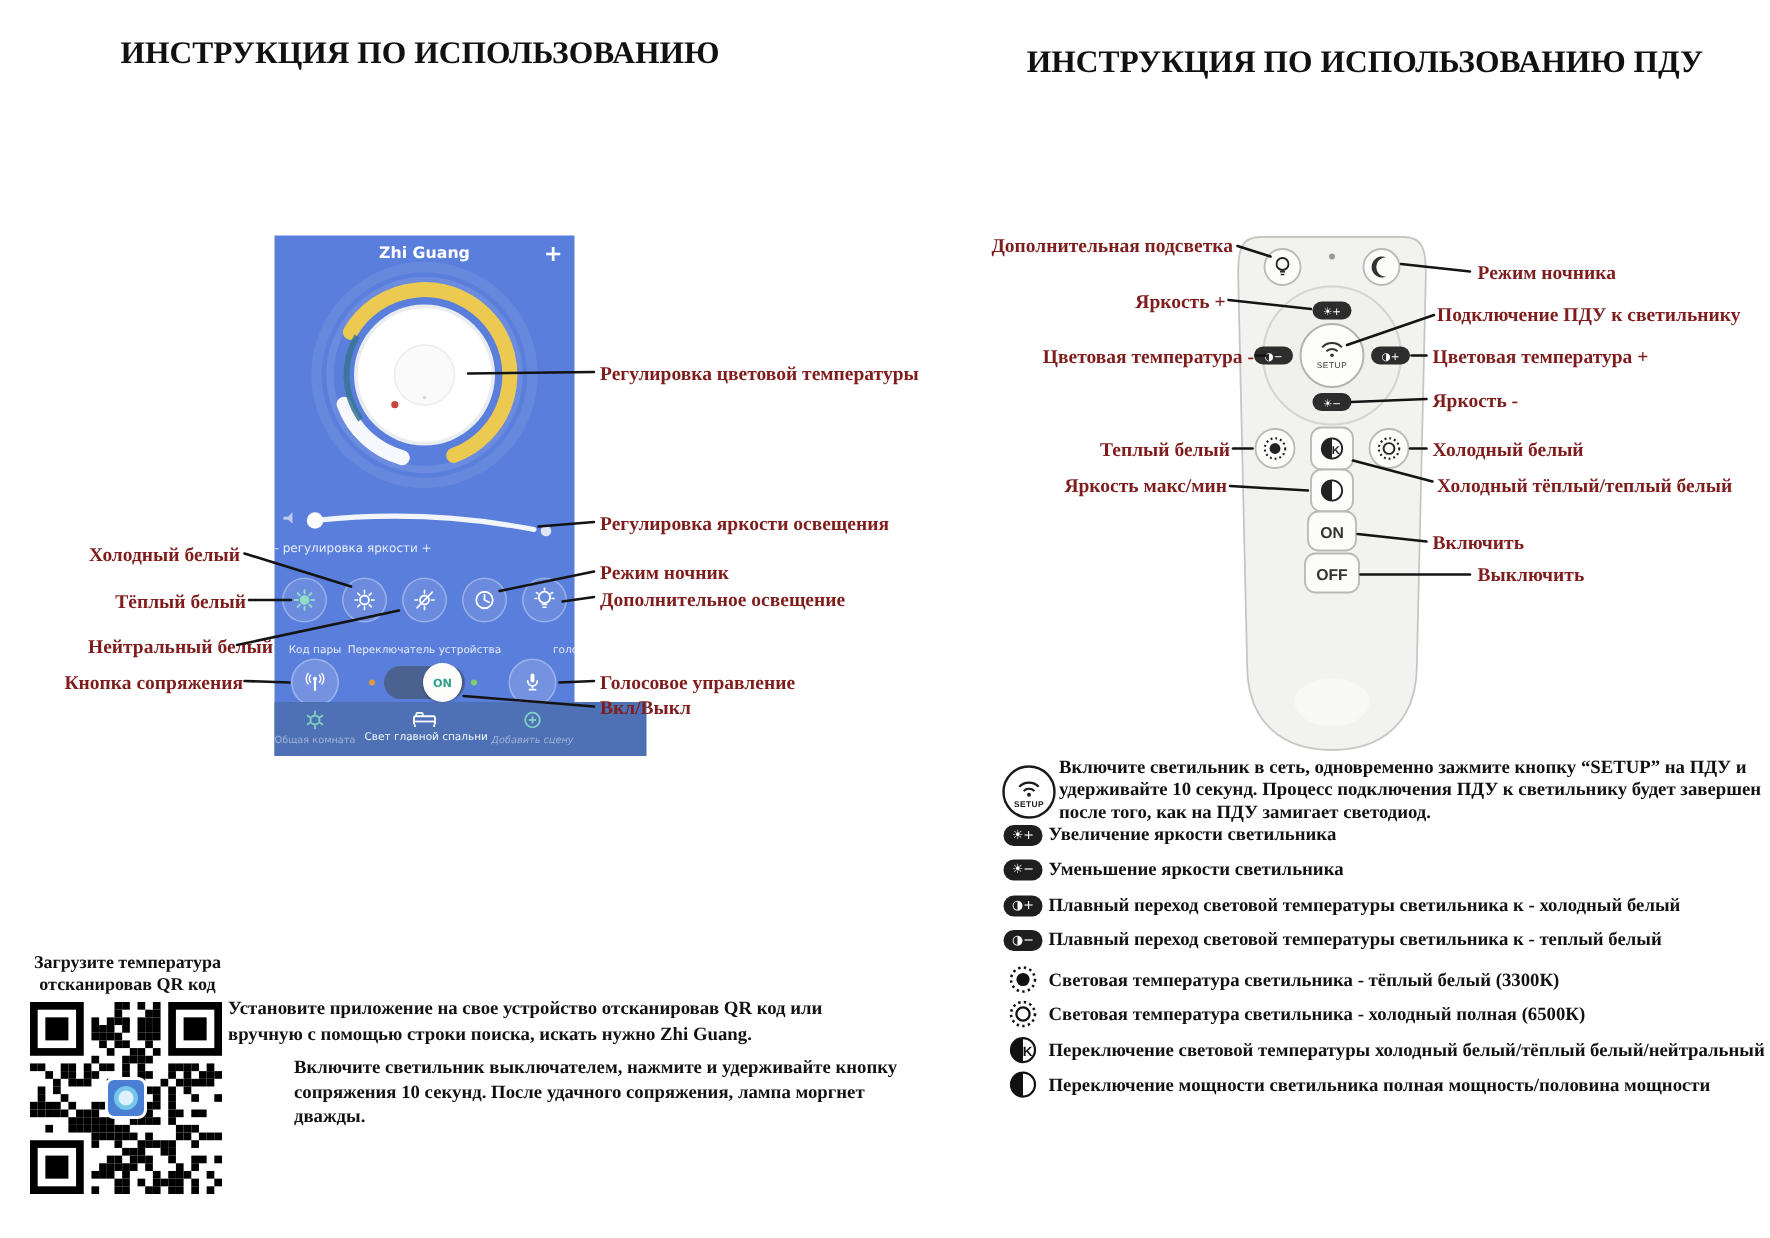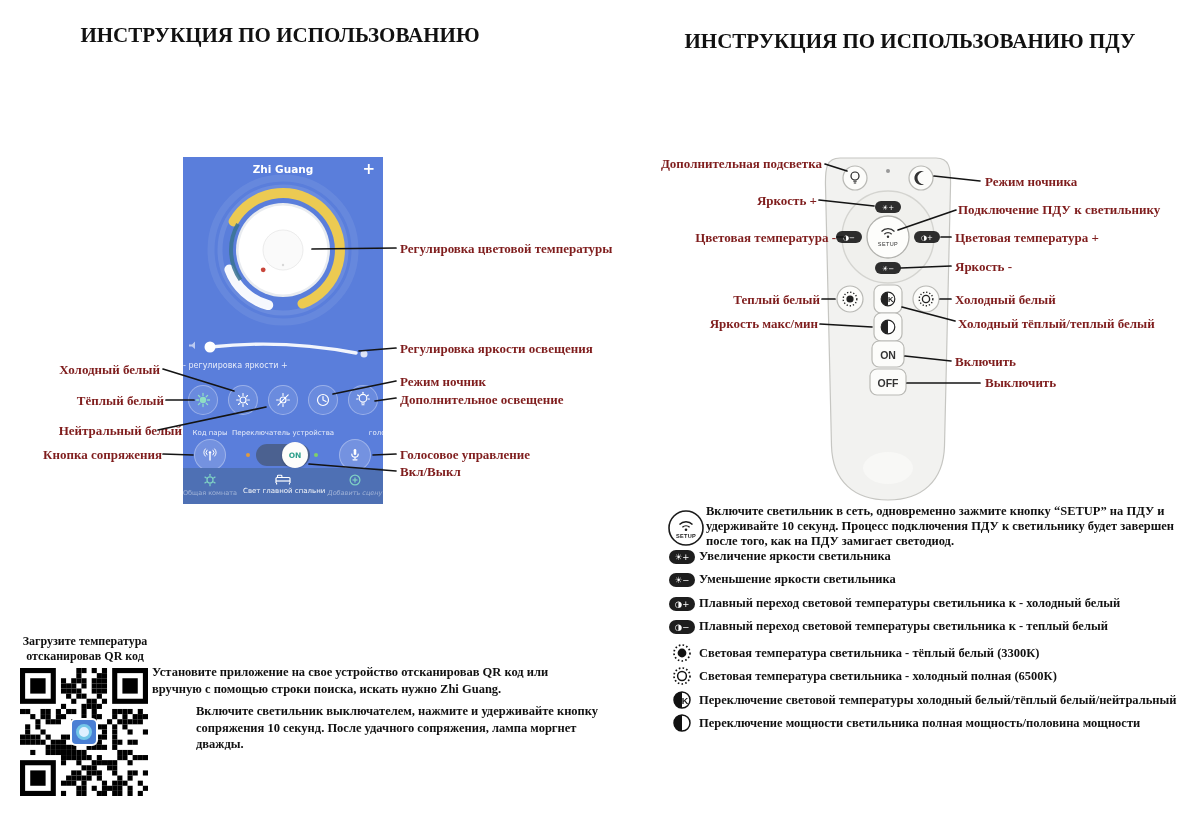--- a/index.html
+++ b/index.html
@@ -28,21 +28,21 @@
   .row-label{position:absolute;top:272px;transform:translateX(-50%);color:rgba(255,255,255,.85);
        font-size:7px;white-space:nowrap;}
   .round-btn{position:absolute;top:282px;width:32px;height:32px;border-radius:50%;
        background:rgba(255,255,255,.16);border:1px solid rgba(255,255,255,.30);
        display:flex;align-items:center;justify-content:center;box-sizing:border-box;}
   .toggle{position:absolute;left:73px;top:287px;width:54px;height:22px;border-radius:11px;background:#4b6190;}
   .knob{position:absolute;left:99px;top:285px;width:26px;height:26px;border-radius:50%;background:#fdfdfb;
        box-shadow:0 1px 2px rgba(0,0,0,.25);display:flex;align-items:center;justify-content:center;}
   .knob span{color:#2fa08c;font-size:7.5px;font-weight:bold;}
   .dot{position:absolute;width:4px;height:4px;border-radius:50%;}
-  .app-nav{position:absolute;left:0;top:311px;width:100%;height:36px;background:#4e70b4;}
+  .app-nav{position:absolute;left:0;top:311px;width:100%;height:36px;background:#4e70b4;padding-left:48px;}
   .nav-item{position:absolute;top:4px;transform:translateX(-50%);text-align:center;width:80px;}
   .nav-item .nl{display:block;margin-top:1px;font-size:6.5px;white-space:nowrap;}
   
   .remote-svg{position:absolute;left:808px;top:150px;}
   
   .lg-row{position:absolute;left:665px;display:flex;align-items:center;}
   .lg-ic{width:34px;display:flex;align-items:center;justify-content:center;flex:none;}
   .lg-tx{font-weight:bold;font-size:12.5px;white-space:nowrap;}
   .pill{width:26px;height:14px;border-radius:7px;background:#1e1e1e;display:flex;align-items:center;
         justify-content:center;}

